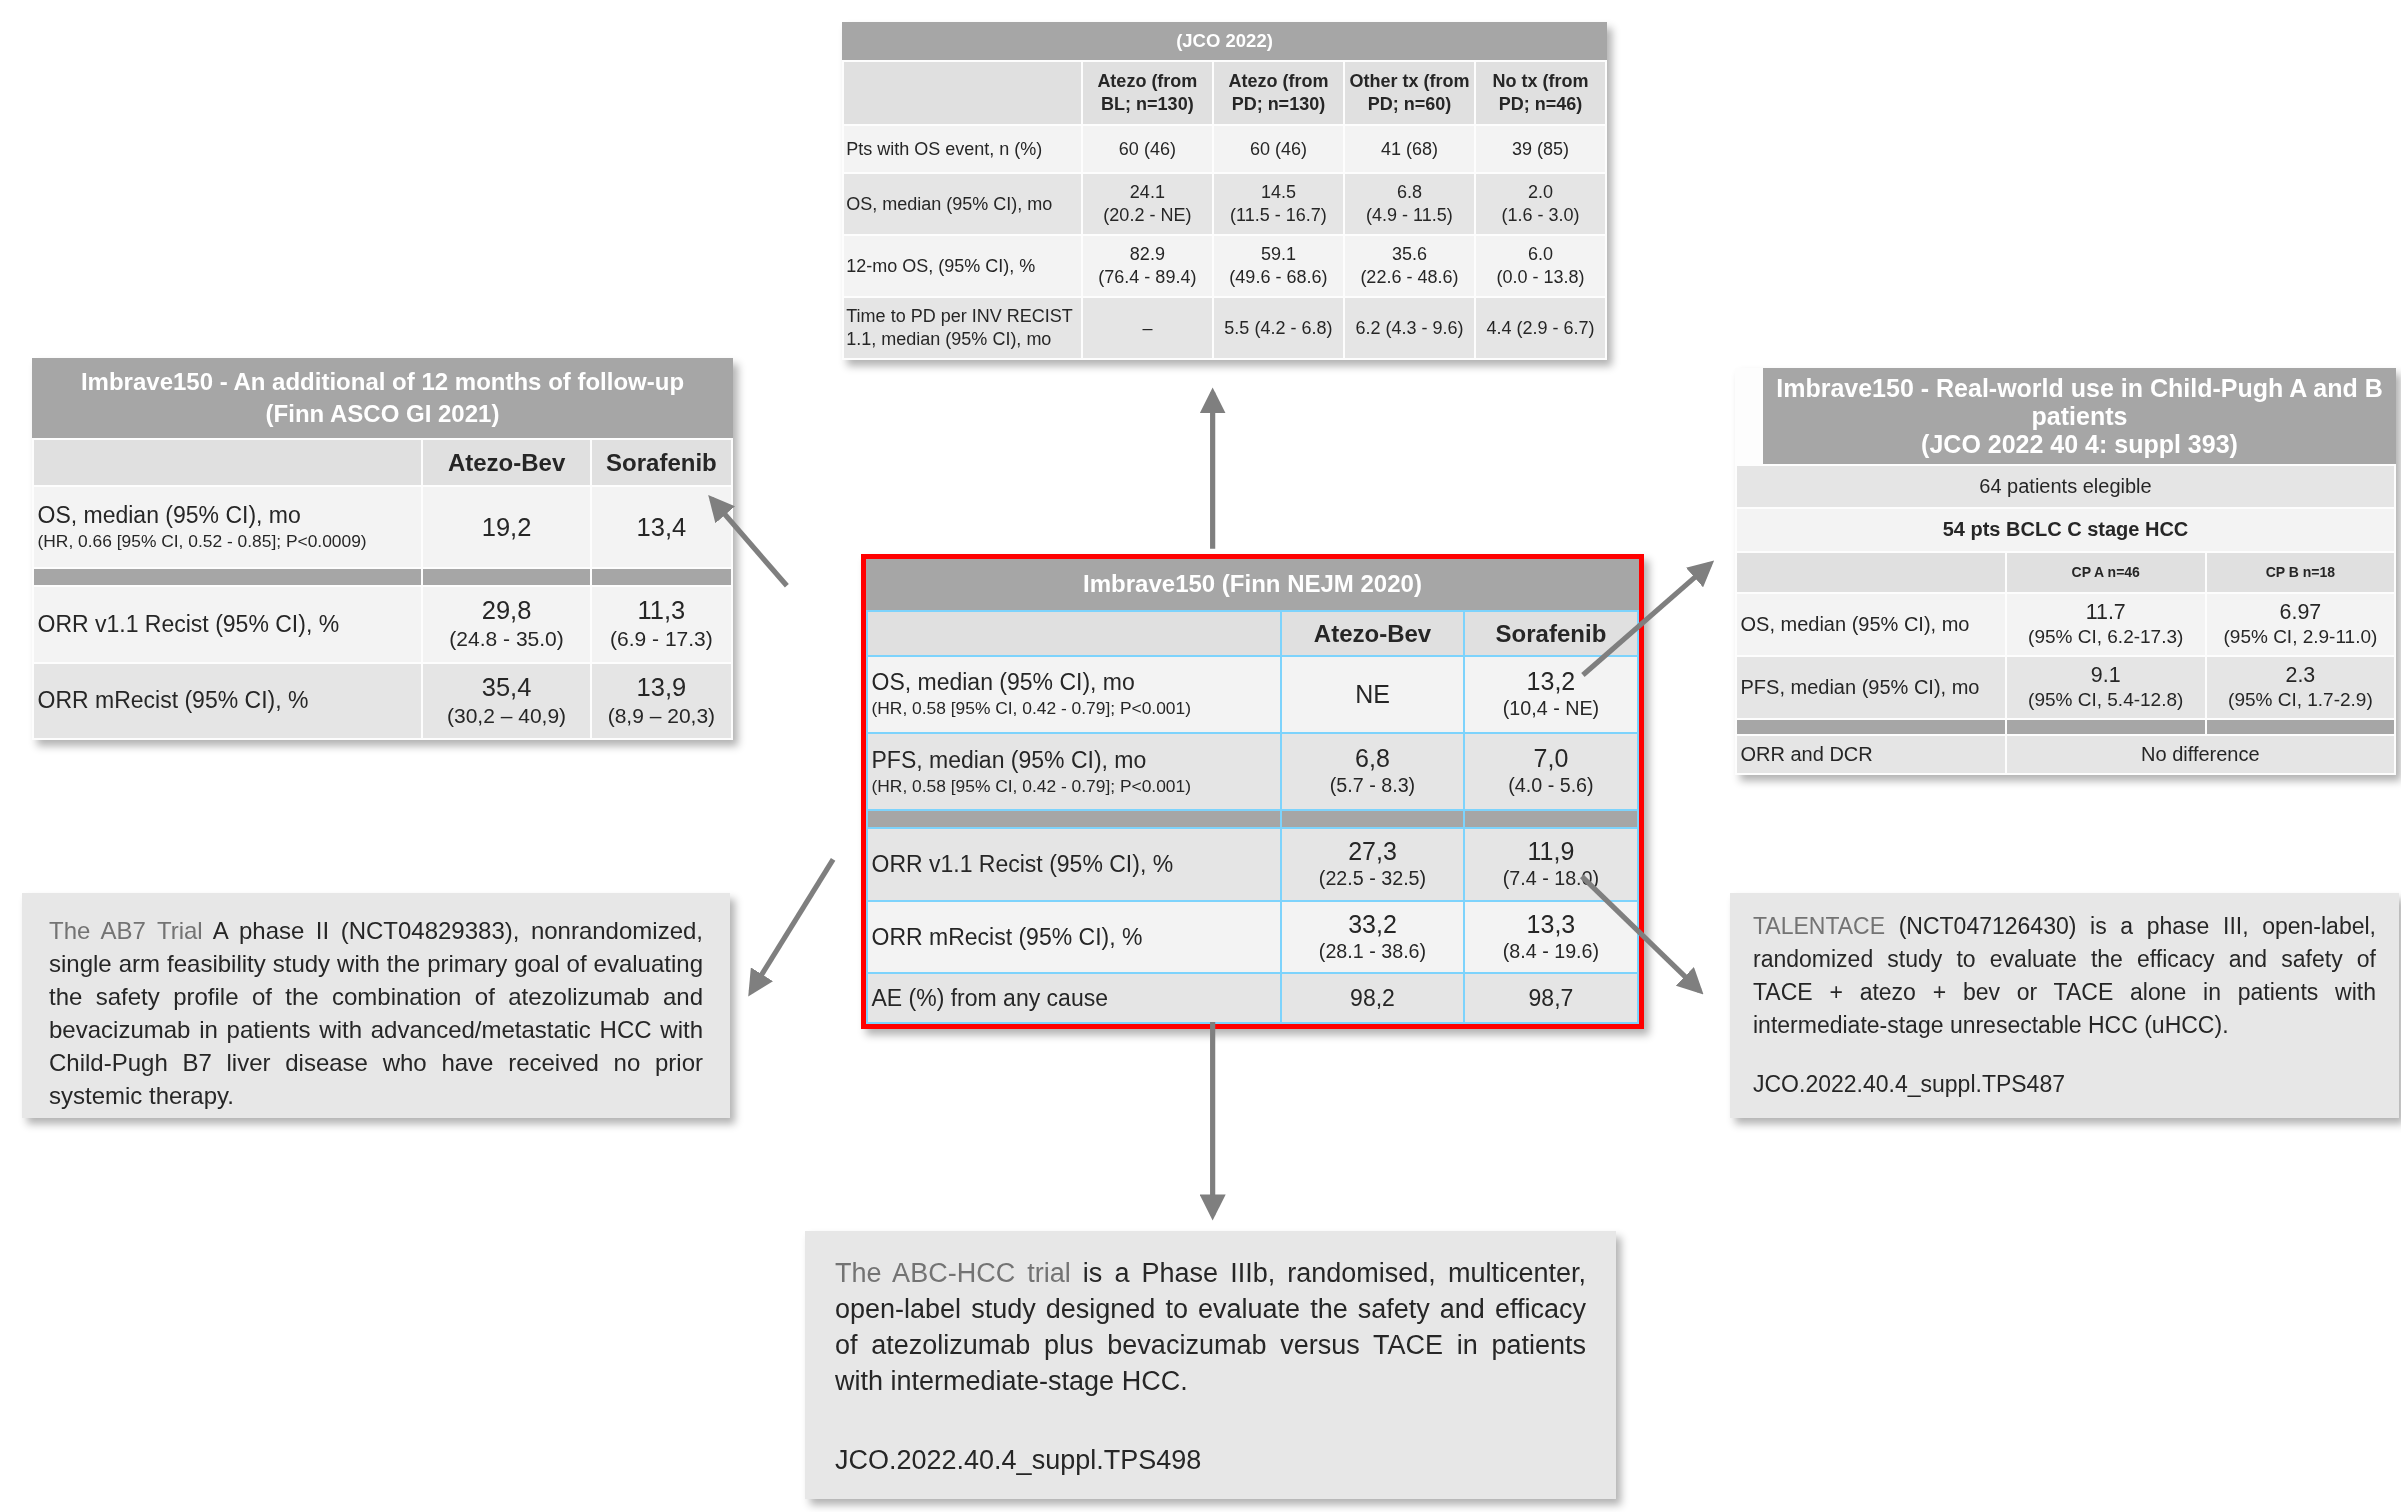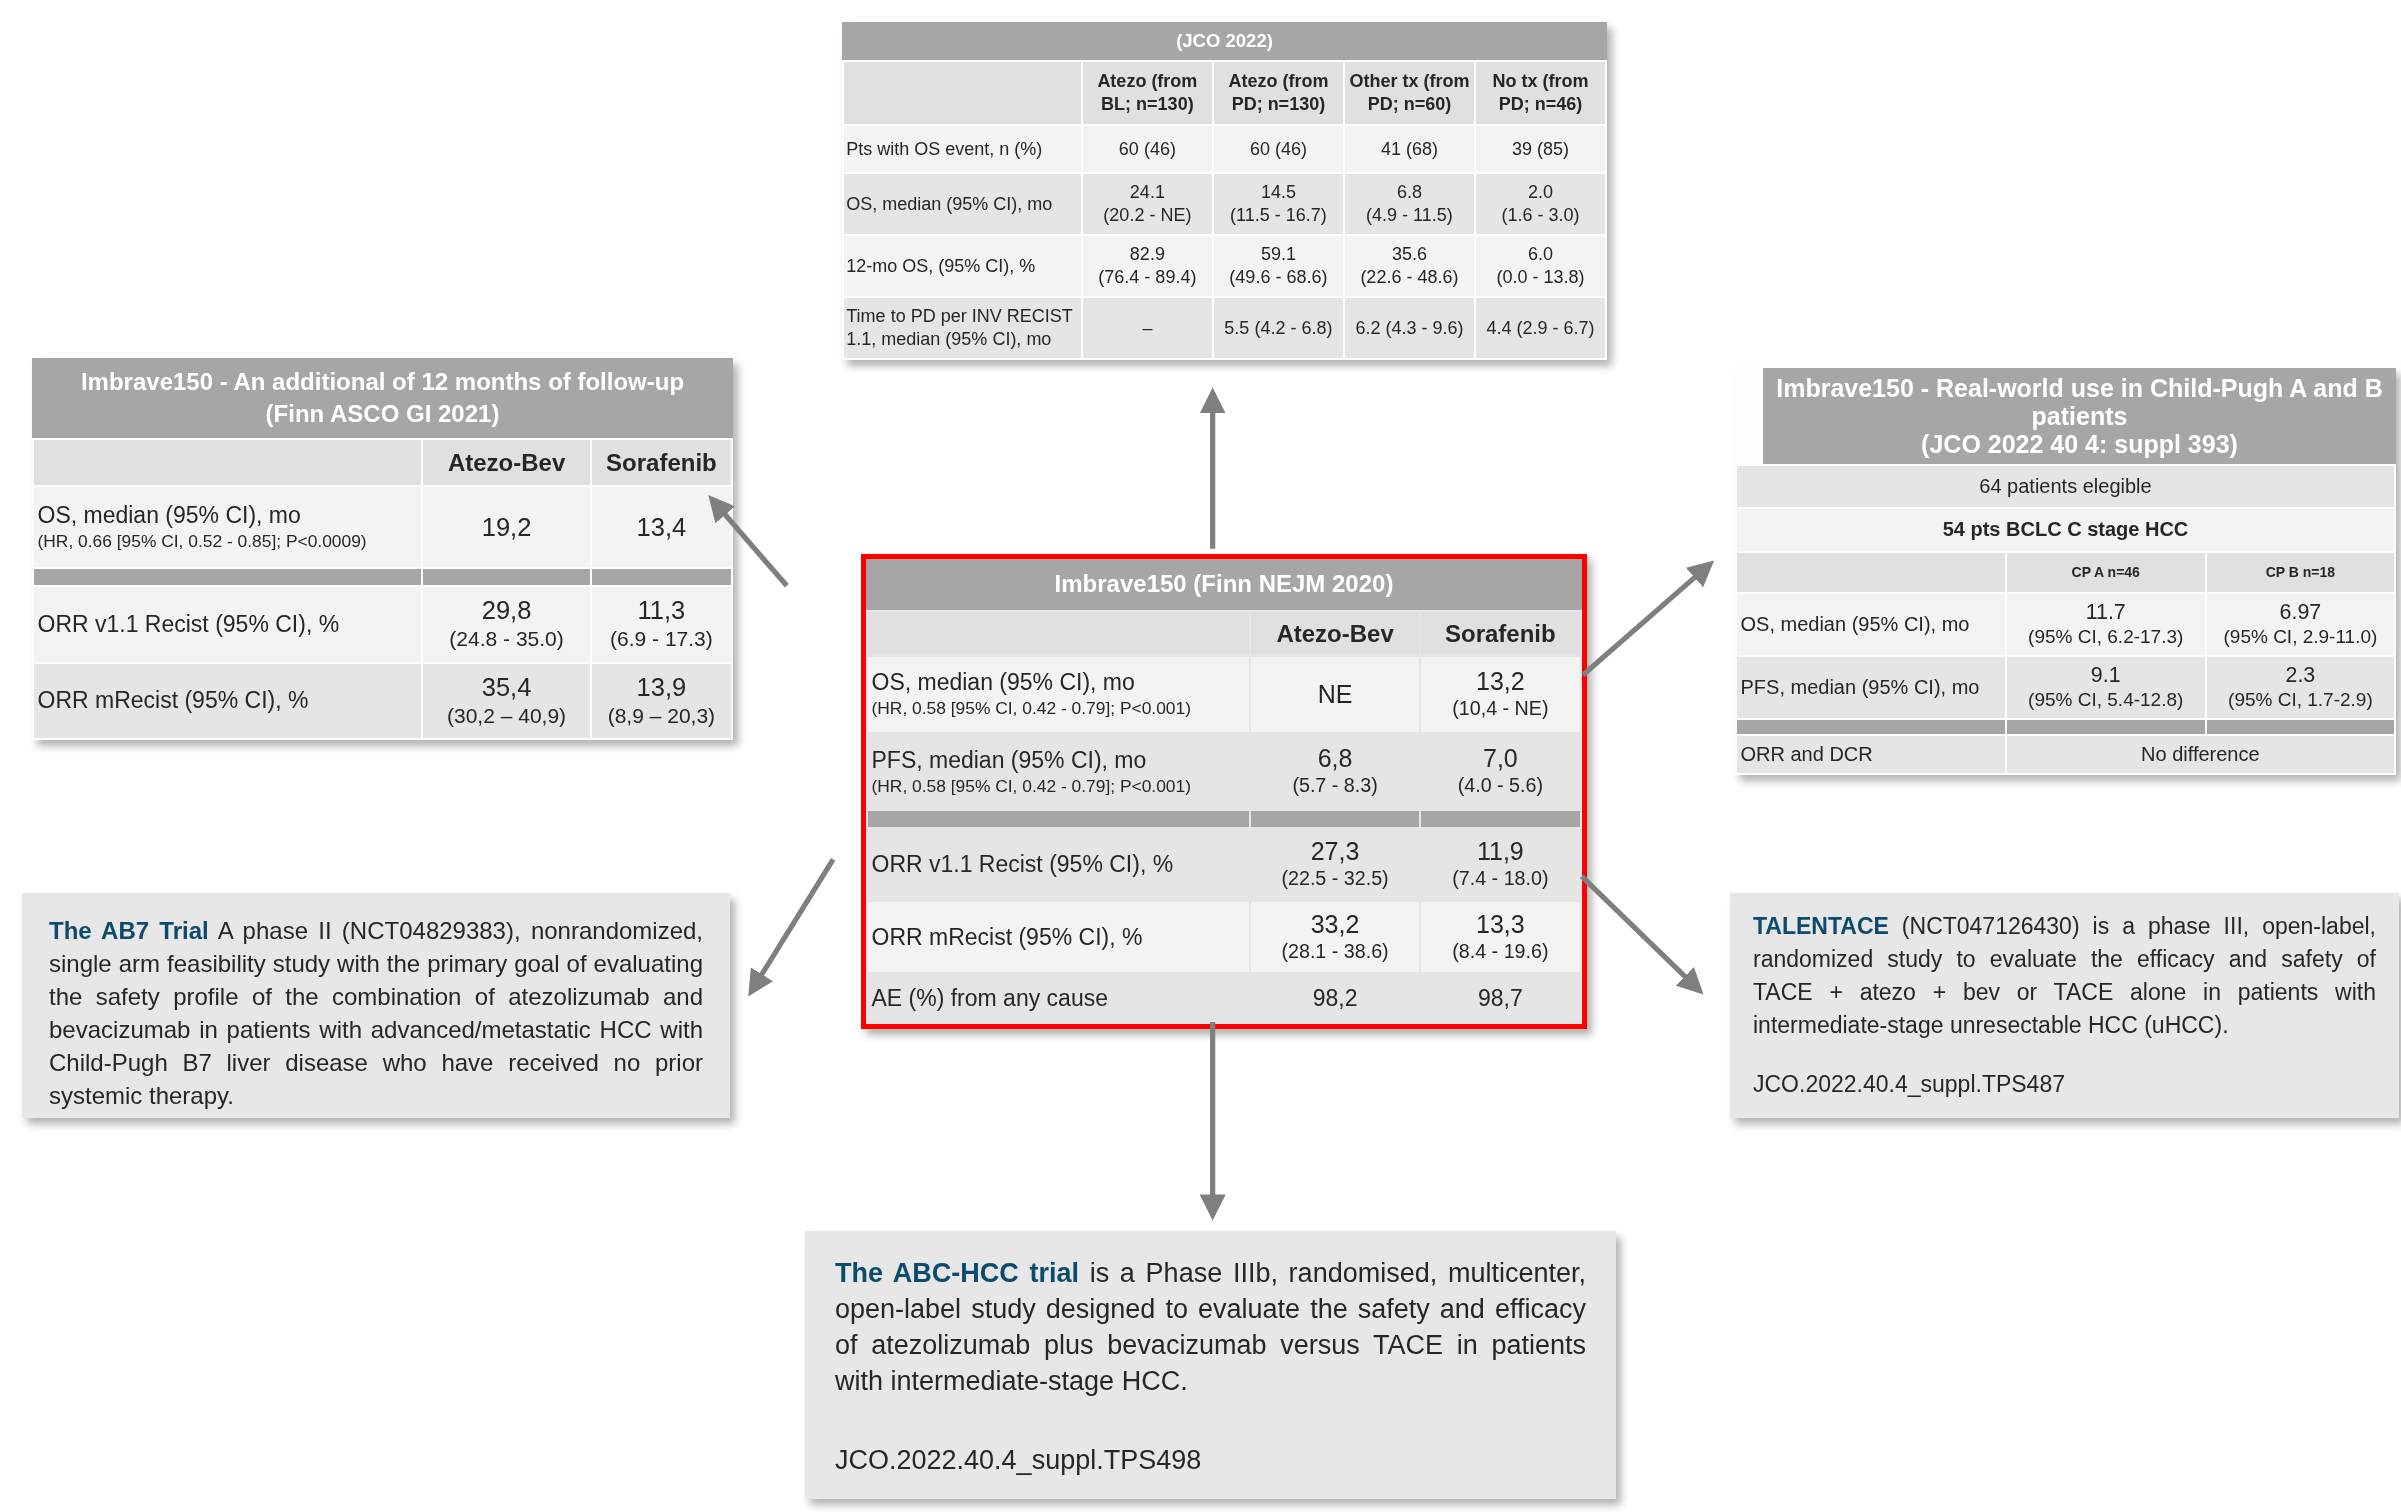--- a/index.html
+++ b/index.html
@@ -35,21 +35,21 @@
   #left-table .ttl { font-size: 24px; line-height: 32px; padding: 8px 11.6px; }
   #left-table table { font-size: 23px; line-height: 29px; }
   #left-table .hd td { padding: 8px 2.3px; font-size: 24px; }
   #left-table .main-row td { padding: 14px 3.5px; }
   #left-table .ls { font-size: 17.4px; line-height: 23px; }
   #left-table .v { font-size: 25.5px; }
   #left-table .s { font-size: 21px; line-height: 27px; }
   #left-table .orr td { padding: 9.3px 3.5px; }
 
   
-  #center-table { left: 861px; top: 554px; width: 726px; border: 5.8px solid #ff0000; background:#e5e5e5; }
+  #center-table { left: 861px; top: 554px; width: 783px; border: 5.8px solid #ff0000; background:#7dd3fc; }
   #center-table .ttl { font-size: 24px; line-height: 30px; padding: 10.4px 11.6px; }
   #center-table table { font-size: 23px; line-height: 29px; }
   #center-table .hd td { padding: 7px 2.3px; font-size: 24px; }
   #center-table .main-row td { padding: 10.4px 3.5px; }
   #center-table .ls { font-size: 17.4px; line-height: 23px; }
   #center-table .v { font-size: 25px; }
   #center-table .s { font-size: 19.7px; line-height: 25.5px; }
   #center-table .orr td { padding: 8px 3.5px; }
   #center-table .ae td { padding: 9.3px 3.5px; }
 
@@ -63,21 +63,21 @@
   #right-table .data-row td { padding: 5.8px 3.5px; }
   #right-table .v { font-size: 21.4px; }
   #right-table .s { font-size: 19px; line-height: 24px; }
   #right-table .div-row td { height: 14px; }
   #right-table .span-val td { padding: 5.8px 3.5px; }
 
   
   .note { position: absolute; background: #e7e7e7; text-align: justify;
           box-shadow: 5.2px 6.4px 8px rgba(0,0,0,0.30); display: flex;
           flex-direction: column; justify-content: space-between; }
-  .note .lead { color: #0c4a6e; font-weight: 700; }
+  .note .lead { color: #737373; font-weight: 400; }
   .note .ref { text-align: left; }
   #ab7-note { left: 22px; top: 893px; width: 708px; height: 225px;
               padding: 21px 27px 17.4px; font-size: 24px; line-height: 33px; }
   #talentace-note { left: 1730px; top: 893px; width: 669px; height: 225px;
               padding: 17.4px 23px 17.4px; font-size: 23px; line-height: 33px; }
   #abc-hcc-note { left: 805px; top: 1231px; width: 811px; height: 268px;
               padding: 24px 30px 21px; font-size: 27px; line-height: 36px; }
 
   
   #arrow-layer { position: absolute; left: 0; top: 0; pointer-events: none; }

